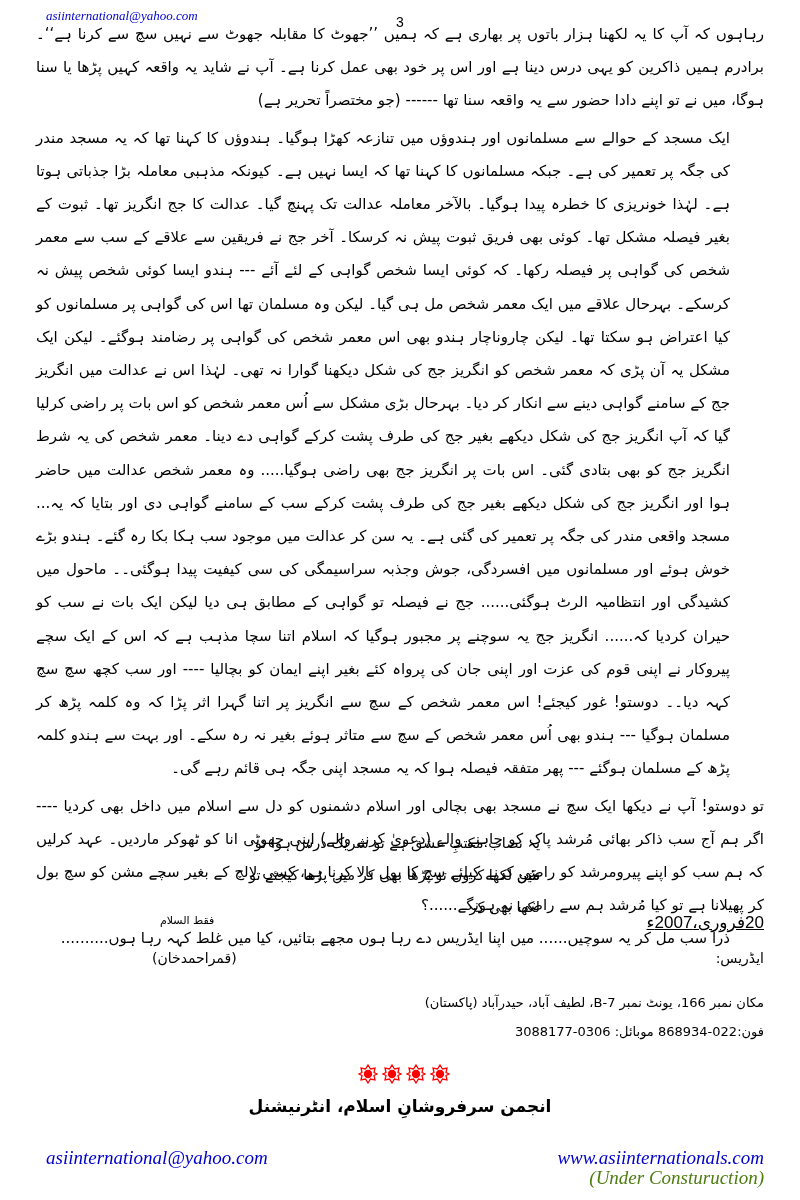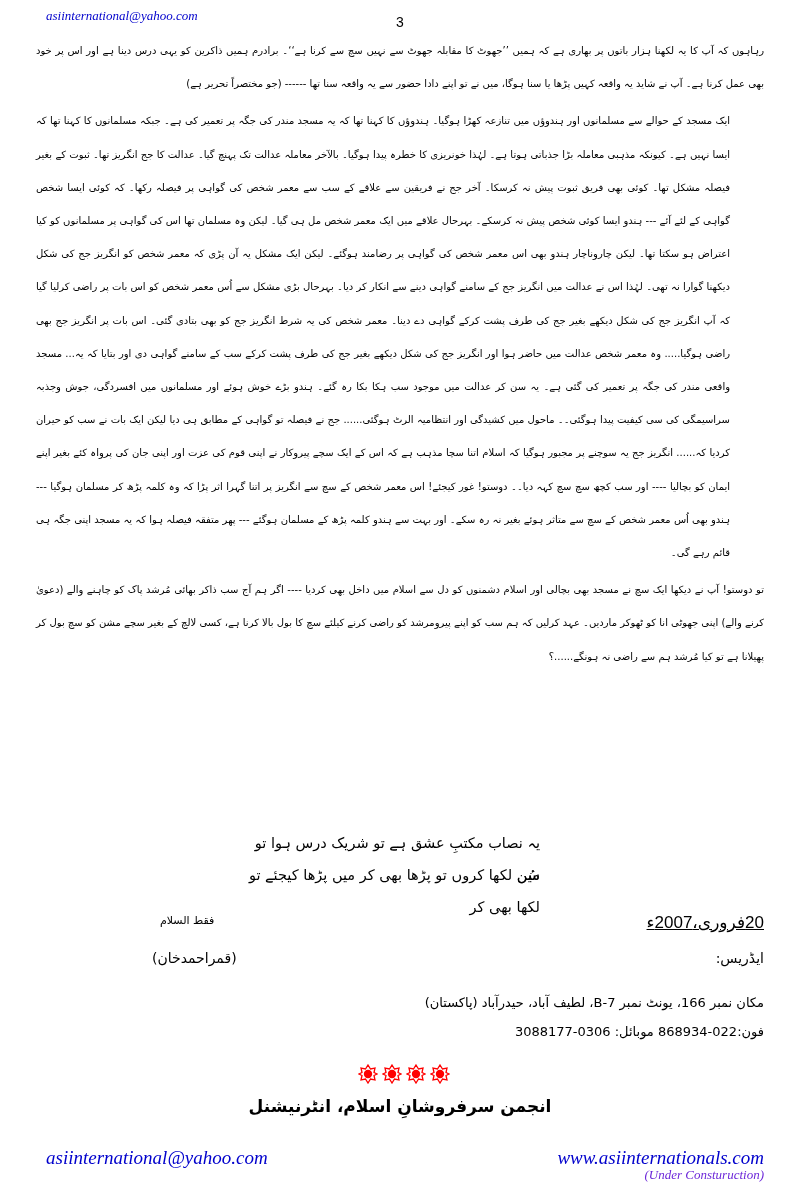--- a/index.html
+++ b/index.html
@@ -29,26 +29,26 @@
     left: 396px;
     top: 14px;
     font-family: "Liberation Sans", sans-serif;
     font-size: 14px;
     color: #000000;
   }
   .body-text {
     position: absolute;
     left: 36px;
     right: 36px;
-    top: 34px;
+    top: 18px;
     direction: rtl;
     text-align: justify;
     text-align-last: right;
     font-family: "DejaVu Sans", sans-serif;
-    font-size: 10px;
+    font-size: 15px;
     line-height: 33.2px;
   }
   .body-text p {
     margin: 0;
   }
   .para-gap {
     height: 4px;
   }
   .indent {
     padding-right: 34px;
@@ -150,37 +150,38 @@
     font-size: 19px;
     color: #0000cc;
     text-align: left;
   }
   .footer-note {
     position: absolute;
     right: 36px;
     top: 1167px;
     font-family: "Liberation Serif", serif;
     font-style: italic;
-    font-size: 13px;
-    color: #6d28d9;
+    font-size: 19px;
+    color: #4d7c0f;
     text-align: right;
   }
 </style>
 </head>
 <body>
 
 <div class="header-email">asiinternational@yahoo.com</div>
 <div class="page-number">3</div>
 
 <div class="body-text">
   <p>رہاہوں کہ آپ کا یہ لکھنا ہزار باتوں پر بھاری ہے کہ ہمیں ’’جھوٹ کا مقابلہ جھوٹ سے نہیں سچ سے کرنا ہے‘‘۔ برادرم ہمیں ذاکرین کو یہی درس دینا ہے اور اس پر خود بھی عمل کرنا ہے۔ آپ نے شاید یہ واقعہ کہیں پڑھا یا سنا ہوگا، میں نے تو اپنے دادا حضور سے یہ واقعہ سنا تھا ------ (جو مختصراً تحریر ہے)</p>
   <div class="para-gap"></div>
   <p class="indent">ایک مسجد کے حوالے سے مسلمانوں اور ہندوؤں میں تنازعہ کھڑا ہوگیا۔ ہندوؤں کا کہنا تھا کہ یہ مسجد مندر کی جگہ پر تعمیر کی ہے۔ جبکہ مسلمانوں کا کہنا تھا کہ ایسا نہیں ہے۔ کیونکہ مذہبی معاملہ بڑا جذباتی ہوتا ہے۔ لہٰذا خونریزی کا خطرہ پیدا ہوگیا۔ بالآخر معاملہ عدالت تک پہنچ گیا۔ عدالت کا جج انگریز تھا۔ ثبوت کے بغیر فیصلہ مشکل تھا۔ کوئی بھی فریق ثبوت پیش نہ کرسکا۔ آخر جج نے فریقین سے علاقے کے سب سے معمر شخص کی گواہی پر فیصلہ رکھا۔ کہ کوئی ایسا شخص گواہی کے لئے آئے --- ہندو ایسا کوئی شخص پیش نہ کرسکے۔ بہرحال علاقے میں ایک معمر شخص مل ہی گیا۔ لیکن وہ مسلمان تھا اس کی گواہی پر مسلمانوں کو کیا اعتراض ہو سکتا تھا۔ لیکن چاروناچار ہندو بھی اس معمر شخص کی گواہی پر رضامند ہوگئے۔ لیکن ایک مشکل یہ آن پڑی کہ معمر شخص کو انگریز جج کی شکل دیکھنا گوارا نہ تھی۔ لہٰذا اس نے عدالت میں انگریز جج کے سامنے گواہی دینے سے انکار کر دیا۔ بہرحال بڑی مشکل سے اُس معمر شخص کو اس بات پر راضی کرلیا گیا کہ آپ انگریز جج کی شکل دیکھے بغیر جج کی طرف پشت کرکے گواہی دے دینا۔ معمر شخص کی یہ شرط انگریز جج کو بھی بتادی گئی۔ اس بات پر انگریز جج بھی راضی ہوگیا..... وہ معمر شخص عدالت میں حاضر ہوا اور انگریز جج کی شکل دیکھے بغیر جج کی طرف پشت کرکے سب کے سامنے گواہی دی اور بتایا کہ یہ... مسجد واقعی مندر کی جگہ پر تعمیر کی گئی ہے۔ یہ سن کر عدالت میں موجود سب ہکا بکا رہ گئے۔ ہندو بڑے خوش ہوئے اور مسلمانوں میں افسردگی، جوش وجذبہ سراسیمگی کی سی کیفیت پیدا ہوگئی۔۔ ماحول میں کشیدگی اور انتظامیہ الرٹ ہوگئی...... جج نے فیصلہ تو گواہی کے مطابق ہی دیا لیکن ایک بات نے سب کو حیران کردیا کہ...... انگریز جج یہ سوچنے پر مجبور ہوگیا کہ اسلام اتنا سچا مذہب ہے کہ اس کے ایک سچے پیروکار نے اپنی قوم کی عزت اور اپنی جان کی پرواہ کئے بغیر اپنے ایمان کو بچالیا ---- اور سب کچھ سچ سچ کہہ دیا۔۔ دوستو! غور کیجئے! اس معمر شخص کے سچ سے انگریز پر اتنا گہرا اثر پڑا کہ وہ کلمہ پڑھ کر مسلمان ہوگیا --- ہندو بھی اُس معمر شخص کے سچ سے متاثر ہوئے بغیر نہ رہ سکے۔ اور بہت سے ہندو کلمہ پڑھ کے مسلمان ہوگئے --- پھر متفقہ فیصلہ ہوا کہ یہ مسجد اپنی جگہ ہی قائم رہے گی۔</p>
   <div class="para-gap"></div>
   <p>تو دوستو! آپ نے دیکھا ایک سچ نے مسجد بھی بچالی اور اسلام دشمنوں کو دل سے اسلام میں داخل بھی کردیا ---- اگر ہم آج سب ذاکر بھائی مُرشد پاک کو چاہنے والے (دعویٰ کرنے والے) اپنی جھوٹی انا کو ٹھوکر ماردیں۔ عہد کرلیں کہ ہم سب کو اپنے پیرومرشد کو راضی کرنے کیلئے سچ کا بول بالا کرنا ہے، کسی لالچ کے بغیر سچے مشن کو سچ بول کر پھیلانا ہے تو کیا مُرشد ہم سے راضی نہ ہونگے......؟</p>
+  <p class="indent">ذرا سب مل کر یہ سوچیں...... میں اپنا ایڈریس دے رہا ہوں مجھے بتائیں، کیا میں غلط کہہ رہا ہوں..........</p>
 </div>
 
 <div class="poem l1">یہ نصاب مکتبِ عشق ہے تو شریک درس ہوا تو سُن</div>
 <div class="poem l2">میں لکھا کروں تو پڑھا بھی کر میں پڑھا کیجئے تو لکھا بھی کر</div>
 
 <div class="date">20فروری،2007ء</div>
 <div class="closing">فقط السلام</div>
 <div class="addr-label">ایڈریس:</div>
 <div class="author">(قمراحمدخان)</div>
 <div class="address">مکان نمبر 166، یونٹ نمبر 7-B، لطیف آباد، حیدرآباد (پاکستان)</div>

